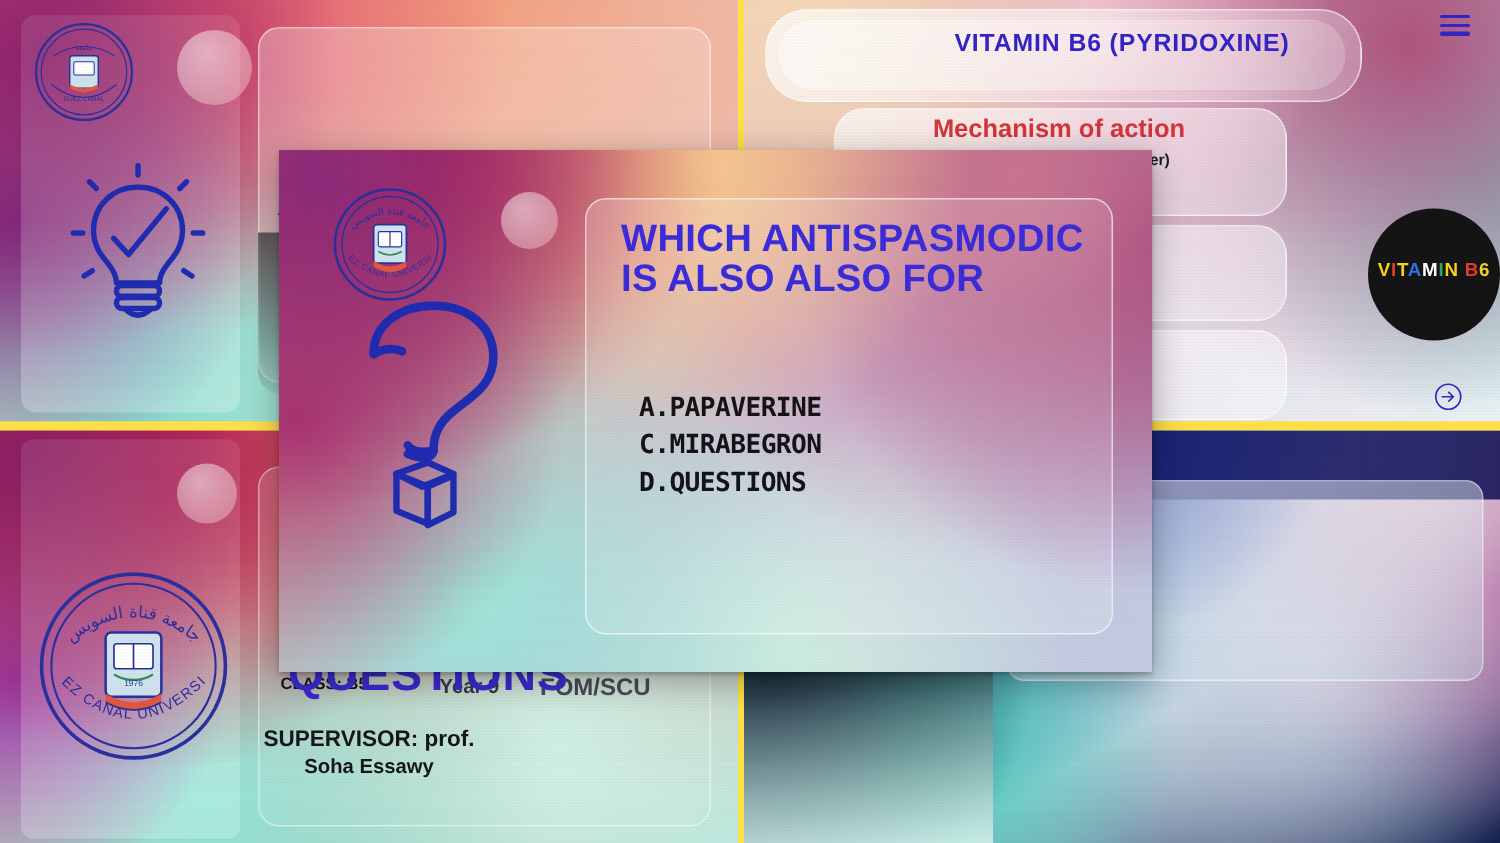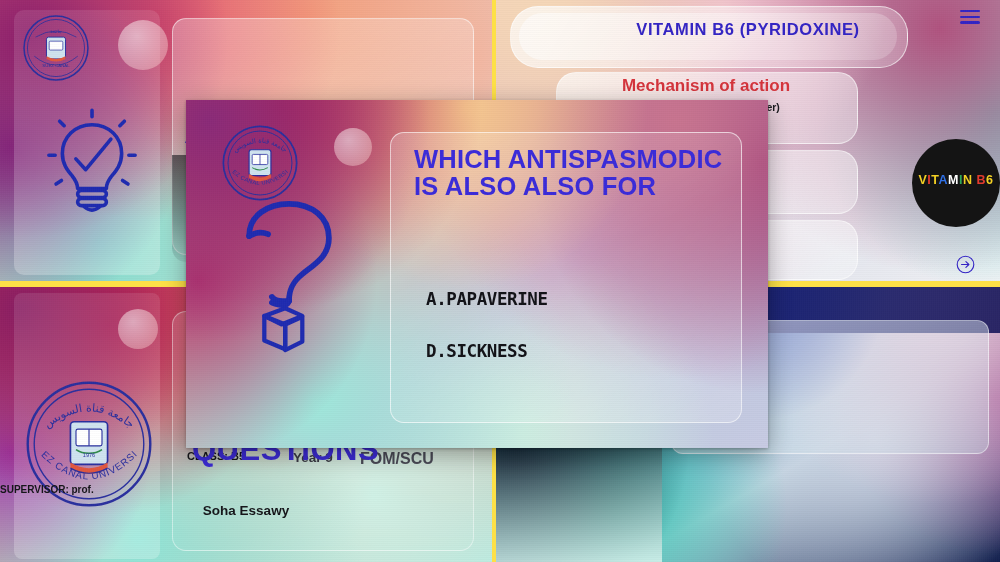--- a/index.html
+++ b/index.html
@@ -117,21 +117,21 @@
   #bl-logo{position:absolute;left:24px;top:92px;width:130px;height:130px;}
   #bl-card{position:absolute;left:172px;top:24px;width:300px;height:238px;border-radius:14px;
     border:1px solid rgba(255,255,255,.45);
     background:linear-gradient(180deg,rgba(255,255,255,.16),rgba(255,255,255,.05));}
   #bl-darkwash{position:absolute;left:172px;top:155px;width:300px;height:107px;border-radius:0 0 14px 14px;
     background:linear-gradient(180deg,rgba(8,8,14,.55) 0%, rgba(10,10,18,.30) 62%, rgba(20,24,40,.08) 100%);}
   .bl-meta{position:absolute;font-weight:700;color:#16161a;}
   #bl-class{left:187px;top:450px;font-size:11px;}
   #bl-year{left:293px;top:450px;font-size:13.5px;color:#3a3a44;}
   #bl-fom{left:360px;top:450px;font-size:16px;color:#4a4a56;}
-  #bl-sup{left:0;top:484px;width:492px;text-align:left;font-size:10px;}
+  #bl-sup{left:0;top:484px;width:492px;text-align:center;font-size:15px;}
   #bl-sup2{left:0;top:503px;width:492px;text-align:center;font-size:13.5px;}
 
   
   #slide-br{left:496px;top:287px;width:504px;height:275px;}
   #slide-br .gradmesh{
     background:
       radial-gradient(circle at 4% 4%, #2ec6db 0%, rgba(46,198,219,0) 30%),
       radial-gradient(circle at 52% 2%, #2b3ea8 0%, rgba(43,62,168,0) 34%),
       radial-gradient(circle at 88% 4%, #e9c9d8 0%, rgba(233,201,216,0) 40%),
       radial-gradient(circle at 4% 58%, #0c1028 0%, rgba(12,16,40,0) 34%),
@@ -173,21 +173,21 @@
     border:1px solid rgba(255,255,255,.62);
     background:linear-gradient(155deg,rgba(255,255,255,.22),rgba(255,255,255,.10) 48%,rgba(255,255,255,.20));}
   #main-logo{position:absolute;left:35px;top:24px;width:78px;height:78px;}
   #main-blob{left:148px;top:28px;width:38px;height:38px;}
   #main-qmark{position:absolute;left:46px;top:96px;width:114px;height:160px;}
   #main-question{position:absolute;left:228px;top:46px;width:320px;
     font-size:25.5px;line-height:1.06;font-weight:700;color:#3a2bd9;letter-spacing:.2px;}
   #main-answers{position:absolute;left:240px;top:160px;width:330px;
     font-size:17.5px;line-height:1.42;font-weight:700;color:#121217;
     font-family:"DejaVu Sans Mono","Liberation Mono",monospace;letter-spacing:-.4px;}
-  #main-answers div{white-space:nowrap;margin-top:27px;}
+  #main-answers div{white-space:nowrap;}
 </style>
 </head>
 <body>
 
 <div class="stage">
 
   <div class="slide" id="slide-tl">
     <div class="gradmesh"></div>
     <div class="leftcard"></div>
     <div class="softcard"></div>
@@ -338,18 +338,19 @@
       </g>
     </svg>
 
     <div id="main-question">
       <div>WHICH ANTISPASMODIC</div>
       <div>IS ALSO ALSO FOR</div>
     </div>
 
     <div id="main-answers">
       <div>A.PAPAVERINE</div>
-      <div>D.SICKNESS</div>
+      <div>C.MIRABEGRON</div>
+      <div>D.QUESTIONS</div>
     </div>
     <div class="noise"></div>
   </div>
 
 </div>
 
 </body></html>

